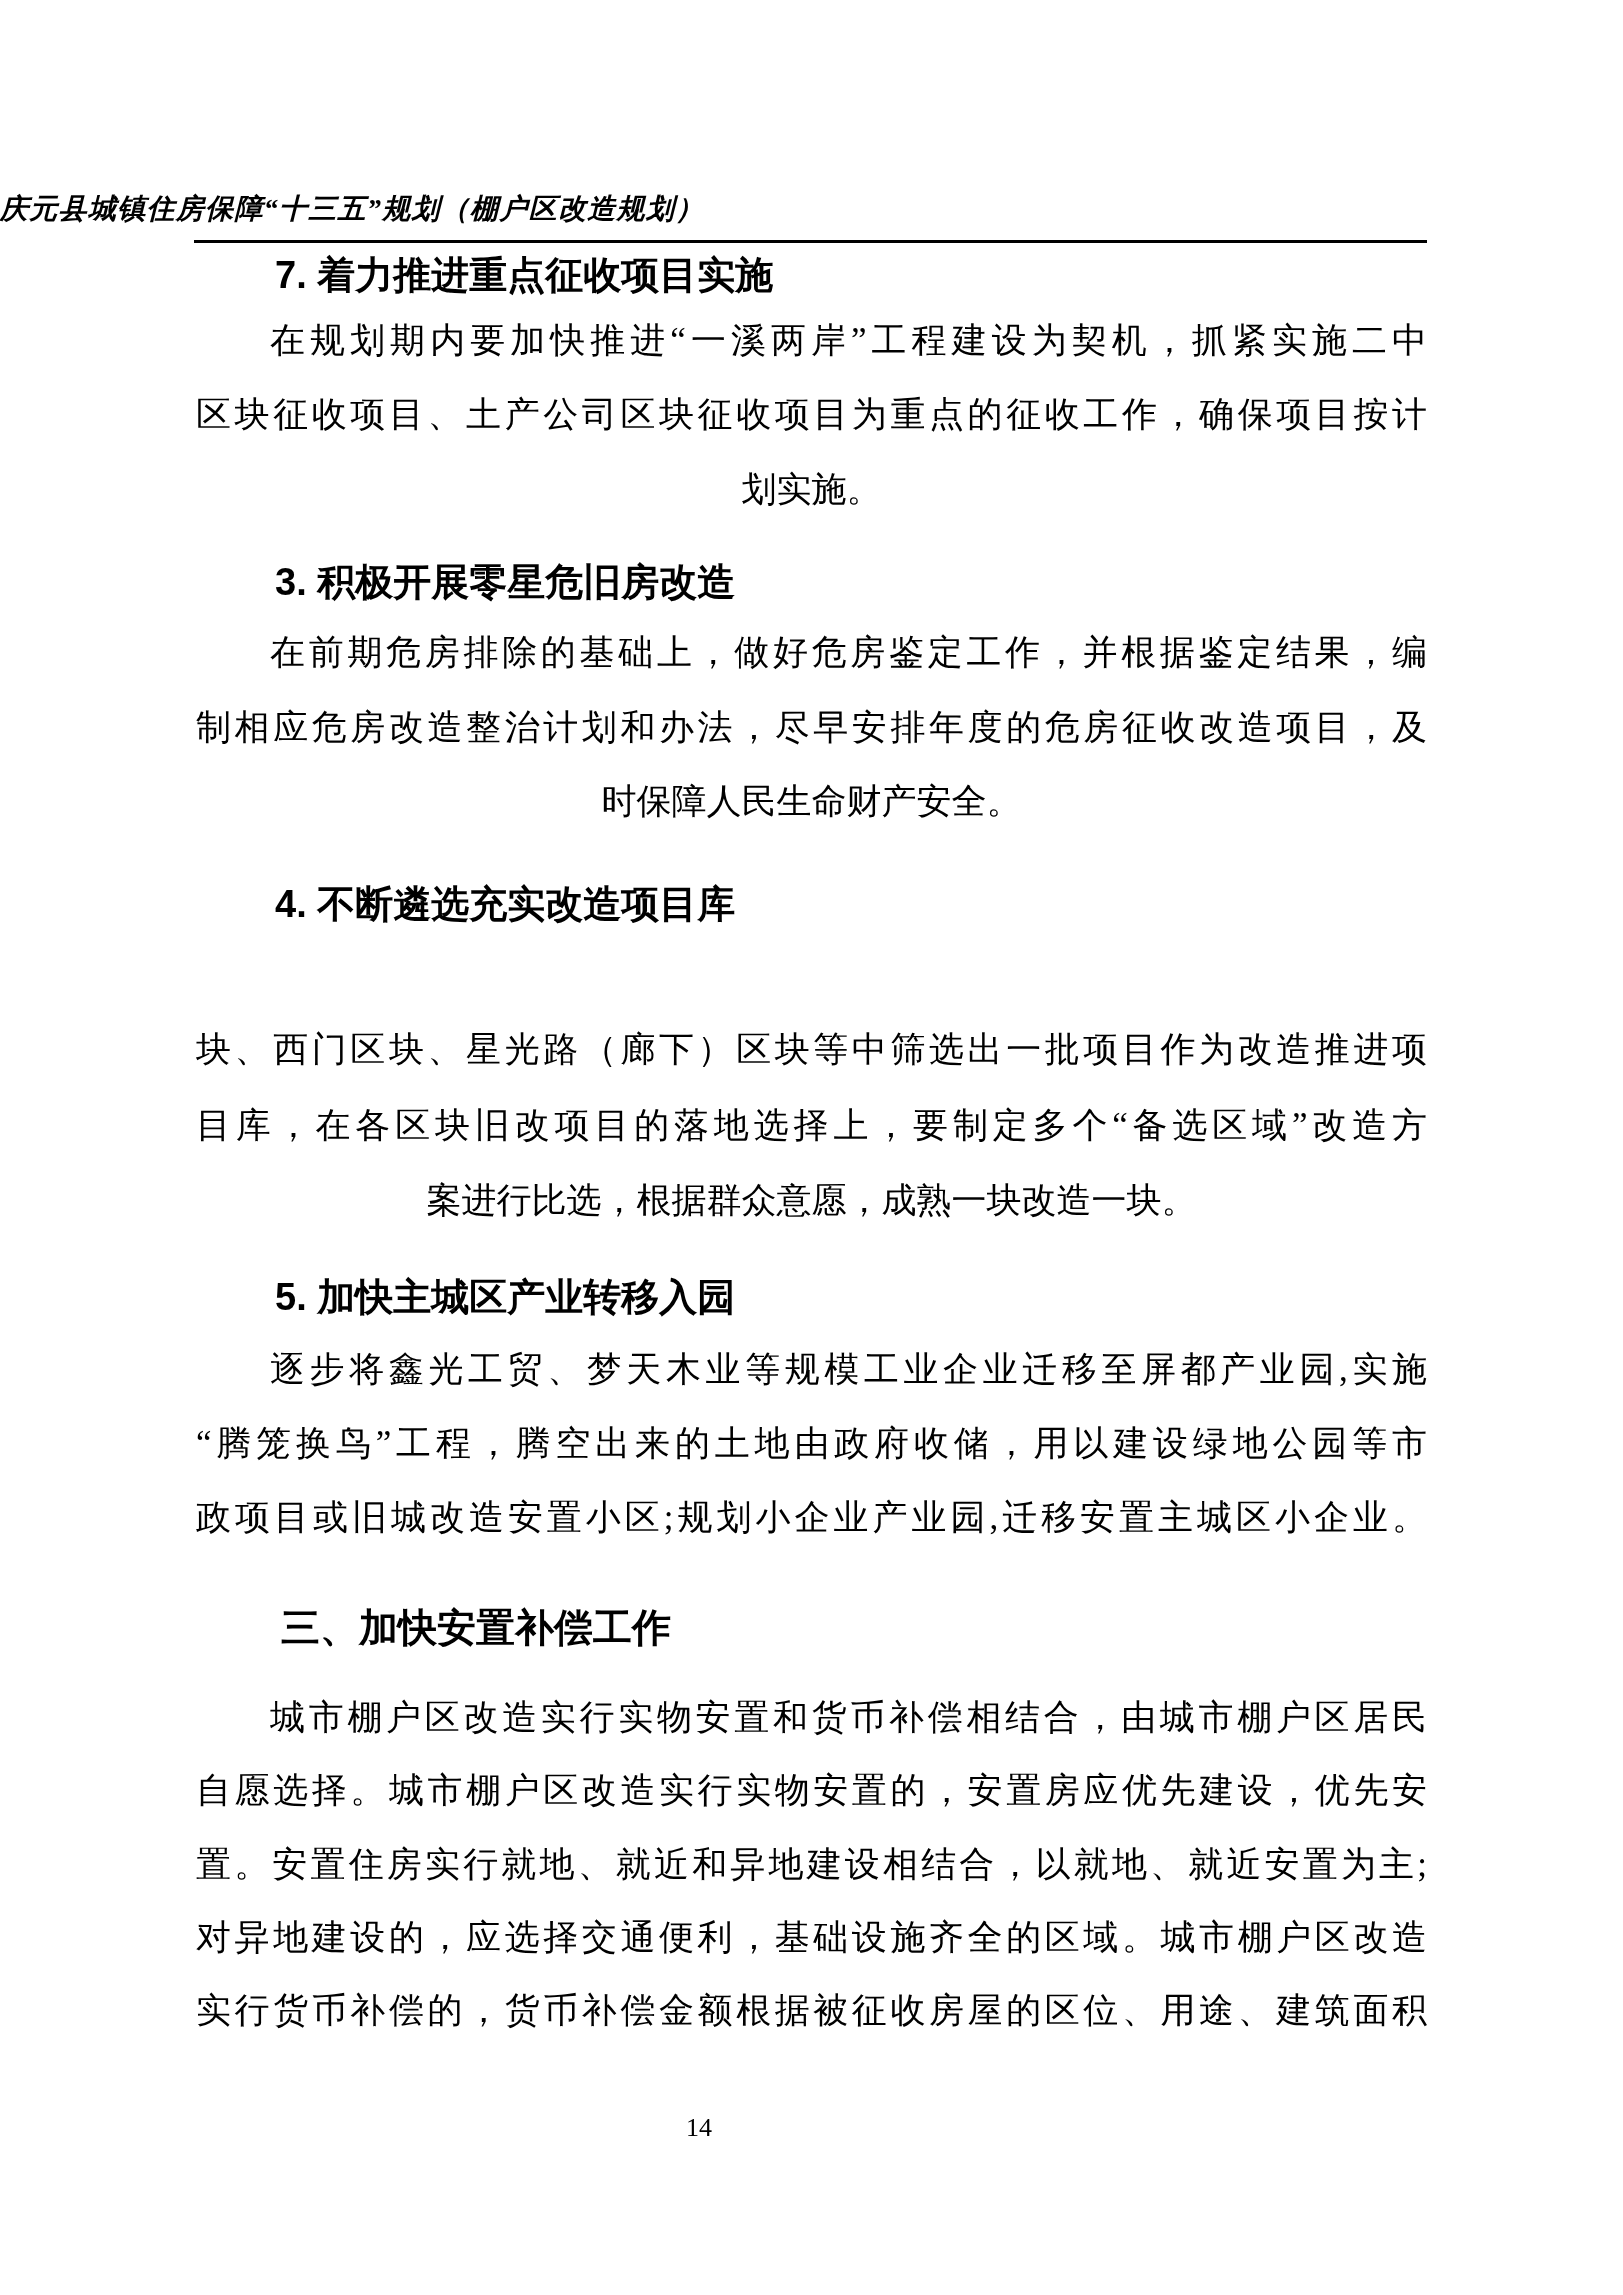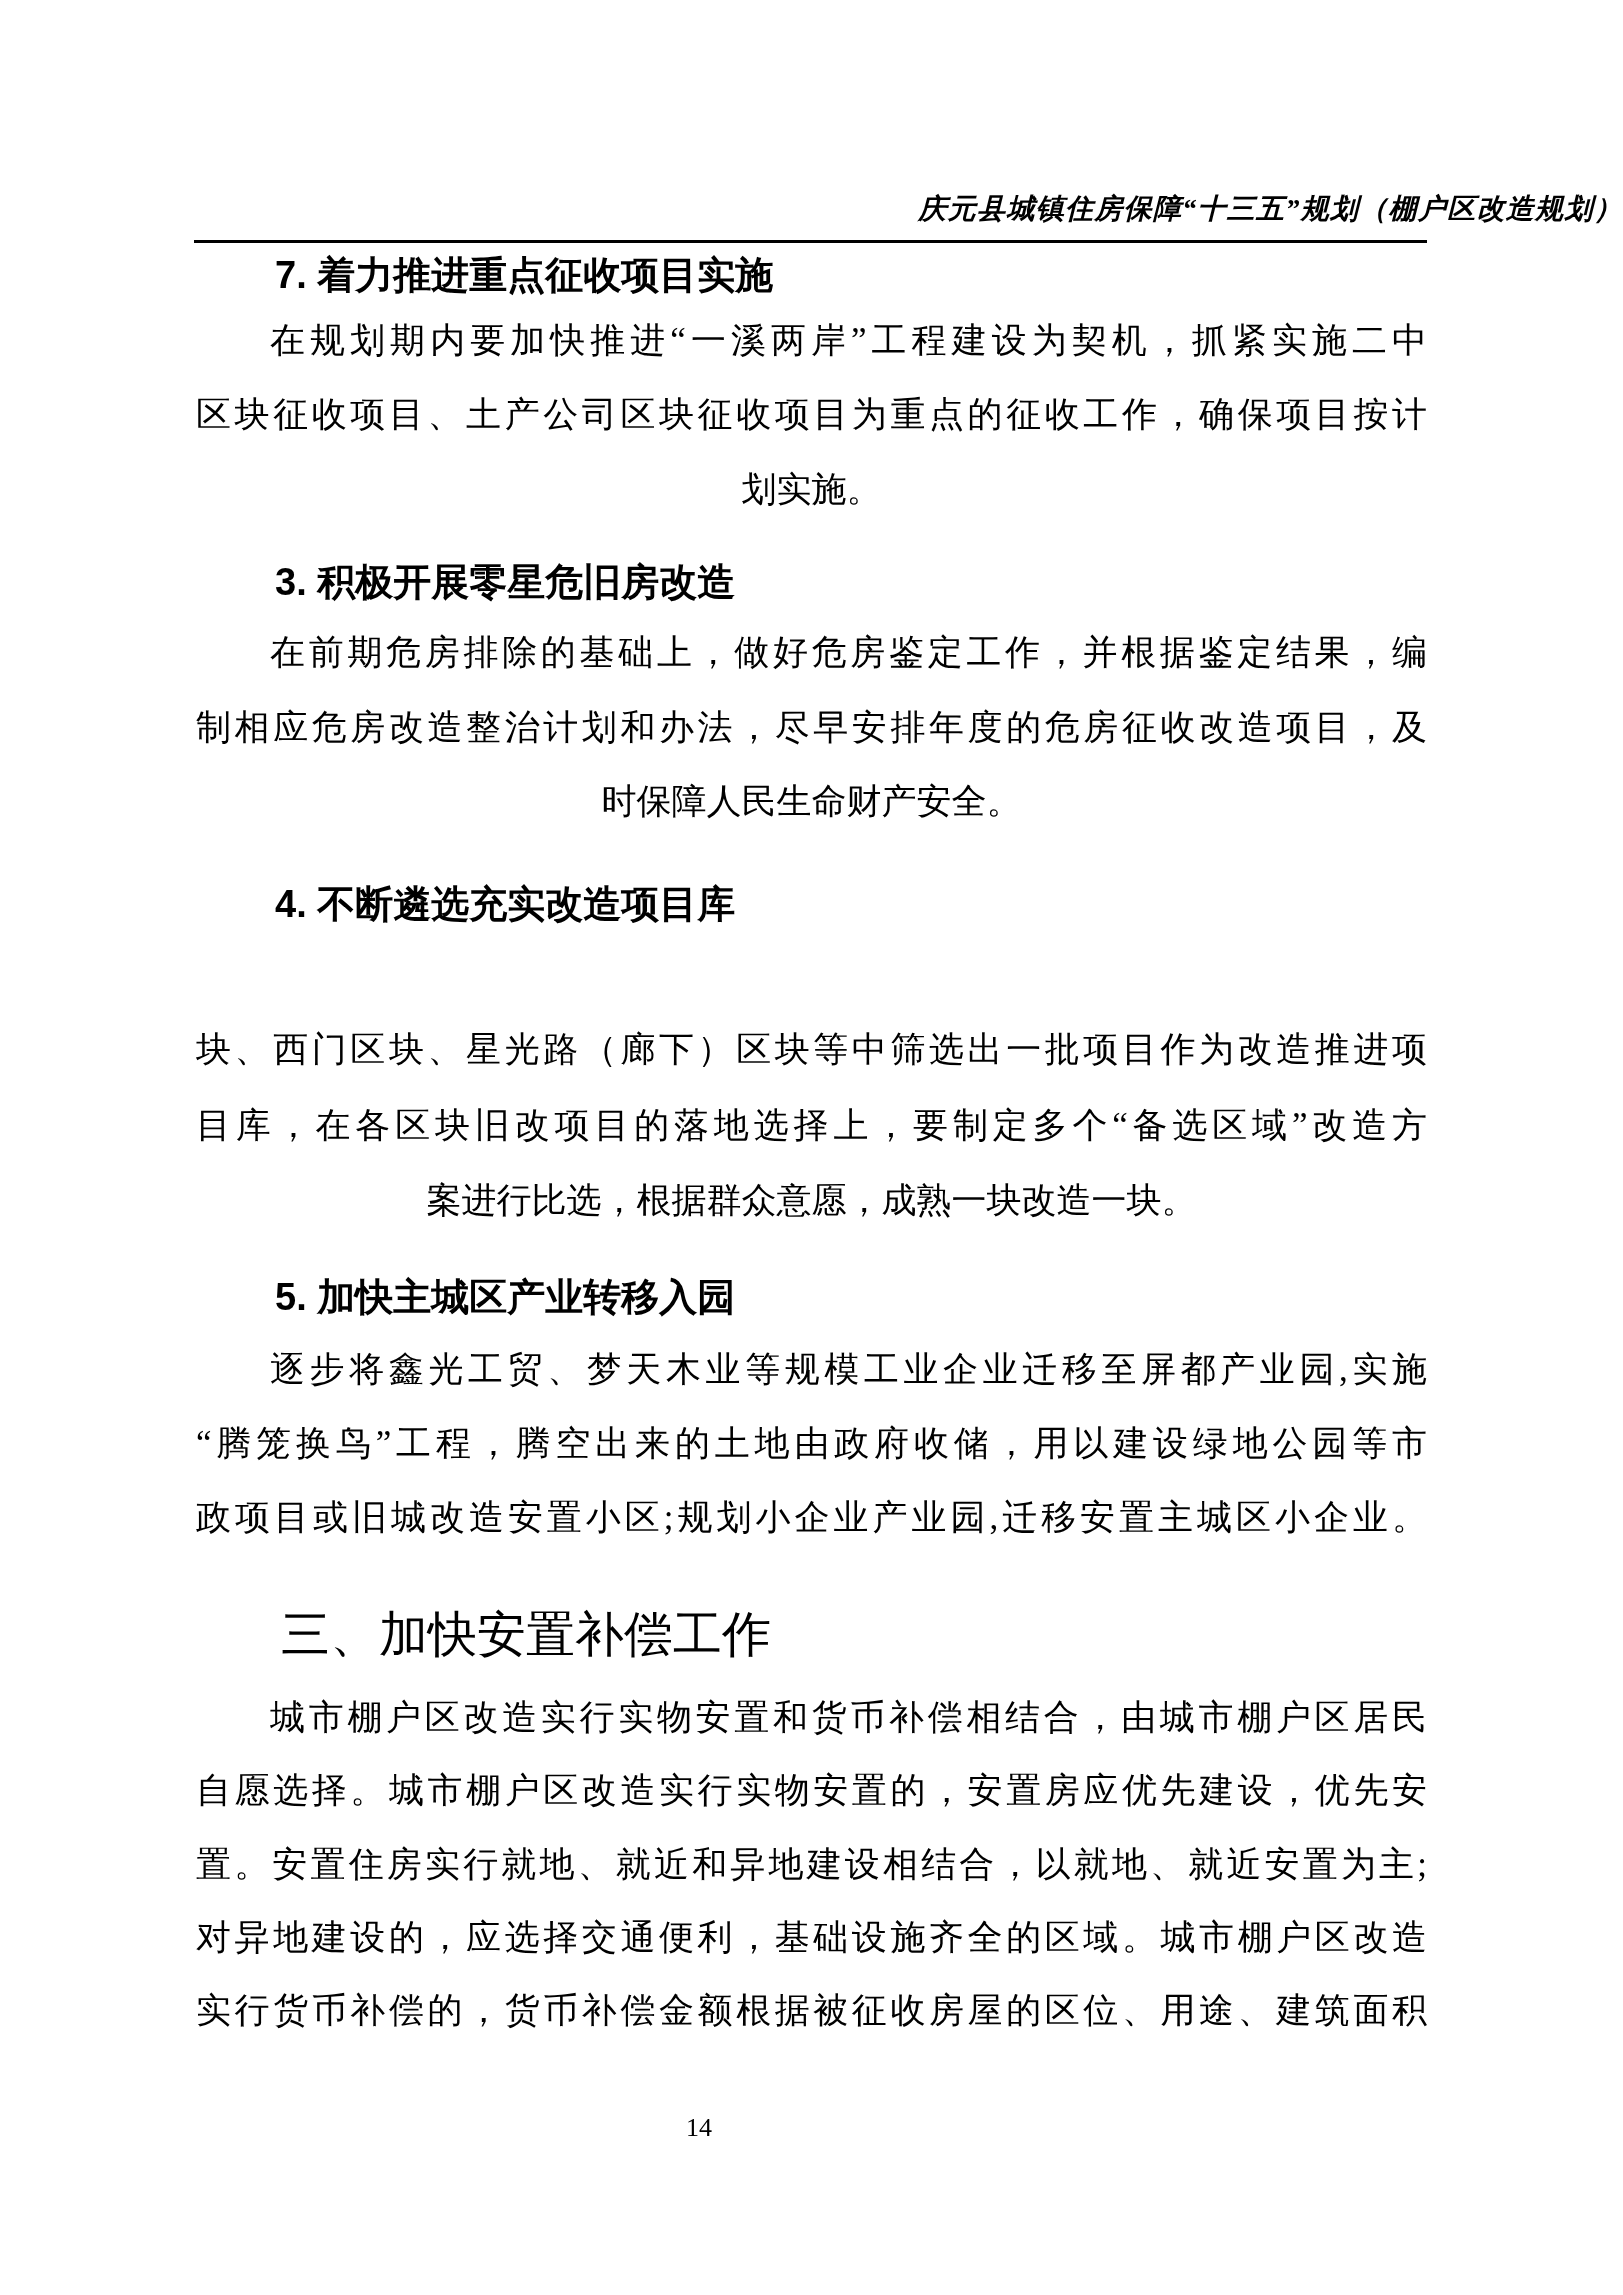--- a/index.html
+++ b/index.html
@@ -11,21 +11,21 @@
     background:#ffffff;
     color:#000000;
     font-family:"Liberation Serif","DejaVu Serif",serif;
     overflow:hidden;
   }
   .doc-header{
     position:absolute;
     top:190px;
     left:0;
     width:1623px;
-    text-align:right;
+    text-align:left;
     font-size:28px;
     font-style:italic;
     font-weight:bold;
     letter-spacing:1.3px;
     font-family:"Liberation Serif","DejaVu Serif",serif;
   }
   .header-rule{
     position:absolute;
     top:240px;
     left:194px;
@@ -38,23 +38,23 @@
     left:275px;
     font-size:38px;
     line-height:1.2;
     font-weight:bold;
     font-family:"Liberation Sans","DejaVu Sans",sans-serif;
     white-space:nowrap;
   }
   .h-big{
     position:absolute;
     left:281px;
-    font-size:49px;
+    font-size:39px;
     line-height:1.2;
-    font-weight:normal;
+    font-weight:bold;
     font-family:"Liberation Sans","DejaVu Sans",sans-serif;
     white-space:nowrap;
   }
   .ln{
     position:absolute;
     font-size:35px;
     line-height:1.15;
     font-family:"Liberation Serif","DejaVu Serif",serif;
   }
   .ln.first{ left:270px; width:1157px; }

